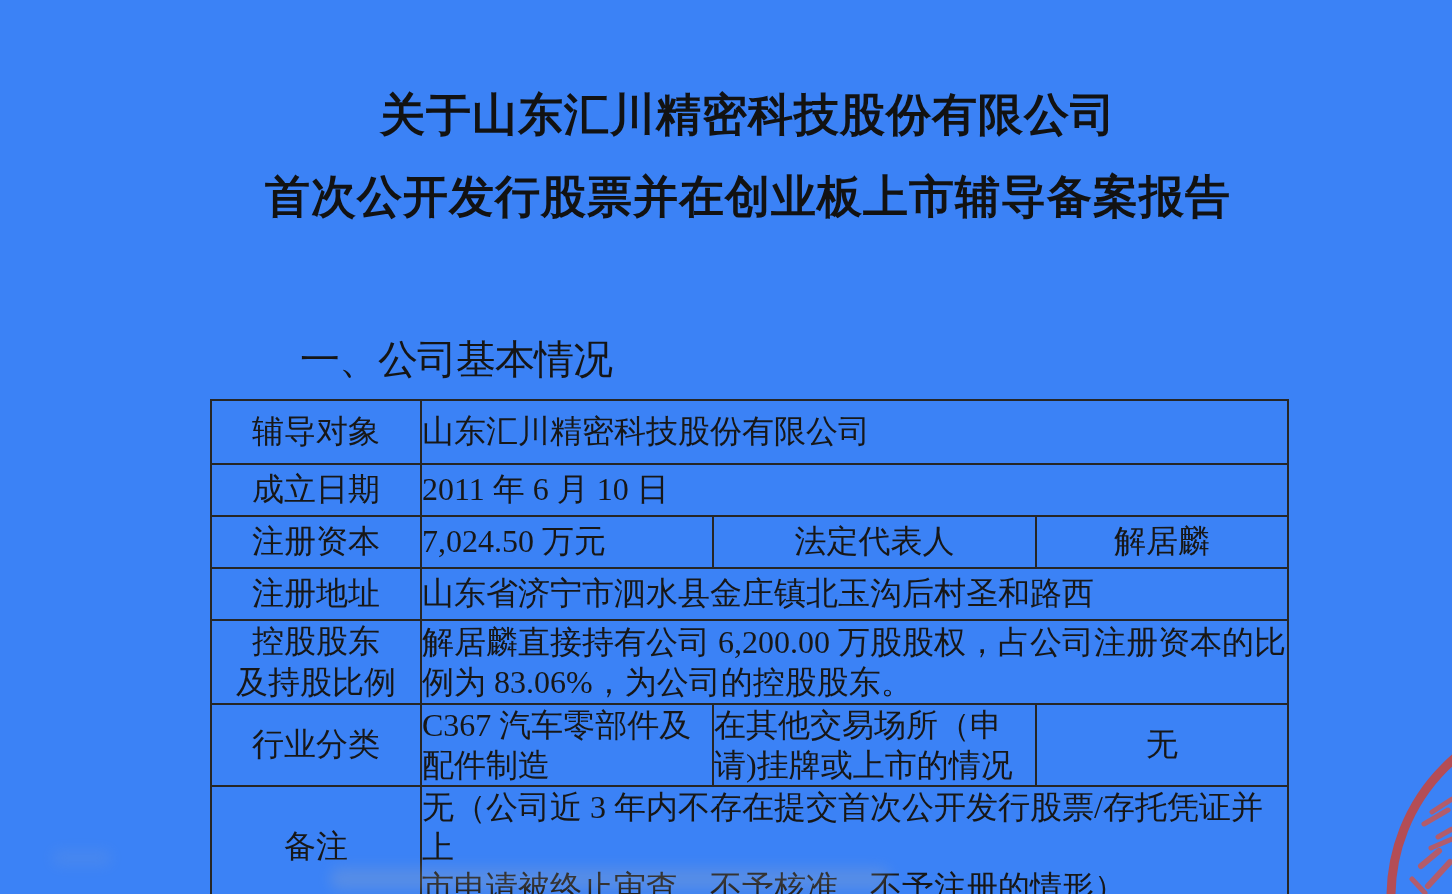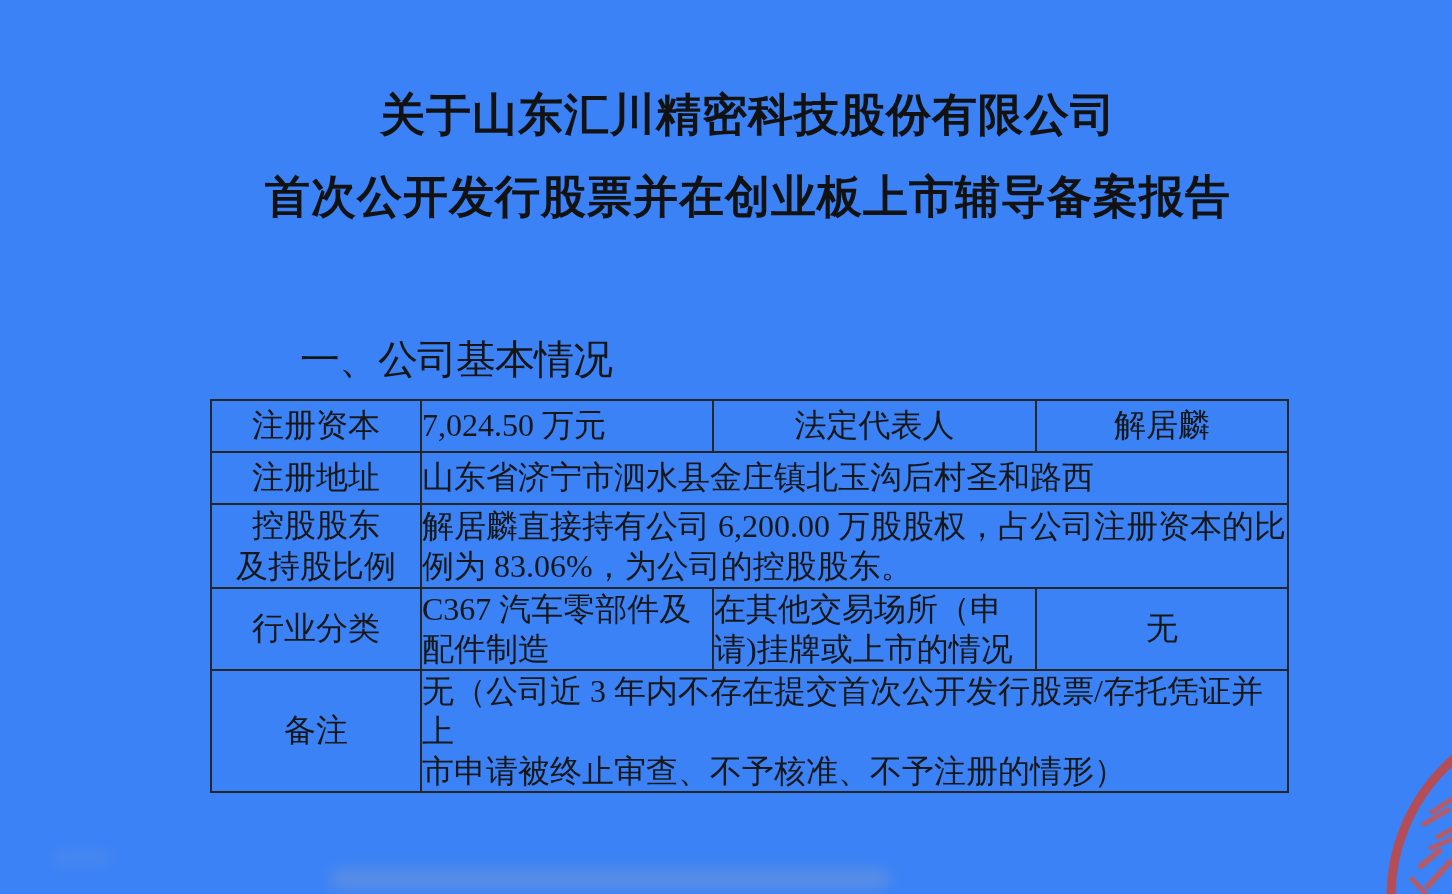--- a/index.html
+++ b/index.html
@@ -63,20 +63,28 @@
   <div class="section-heading">一、公司基本情况</div>
 
   <table class="info">
     <colgroup>
       <col style="width:210px">
         <col style="width:292px">
       <col style="width:323px">
         <col style="width:252px">
     </colgroup>
     <tbody>
+      <tr class="r1">
+        <td class="lab">辅导对象</td>
+        <td class="val" colspan="3">山东汇川精密科技股份有限公司</td>
+      </tr>
+      <tr class="r2">
+        <td class="lab">成立日期</td>
+        <td class="val" colspan="3">2011 年 6 月 10 日</td>
+      </tr>
       <tr class="r3">
         <td class="lab">注册资本</td>
         <td class="val">7,024.50 万元</td>
         <td class="ctr">法定代表人</td>
         <td class="ctr">解居麟</td>
       </tr>
       <tr class="r4">
         <td class="lab">注册地址</td>
         <td class="val" colspan="3">山东省济宁市泗水县金庄镇北玉沟后村圣和路西</td>
       </tr>

